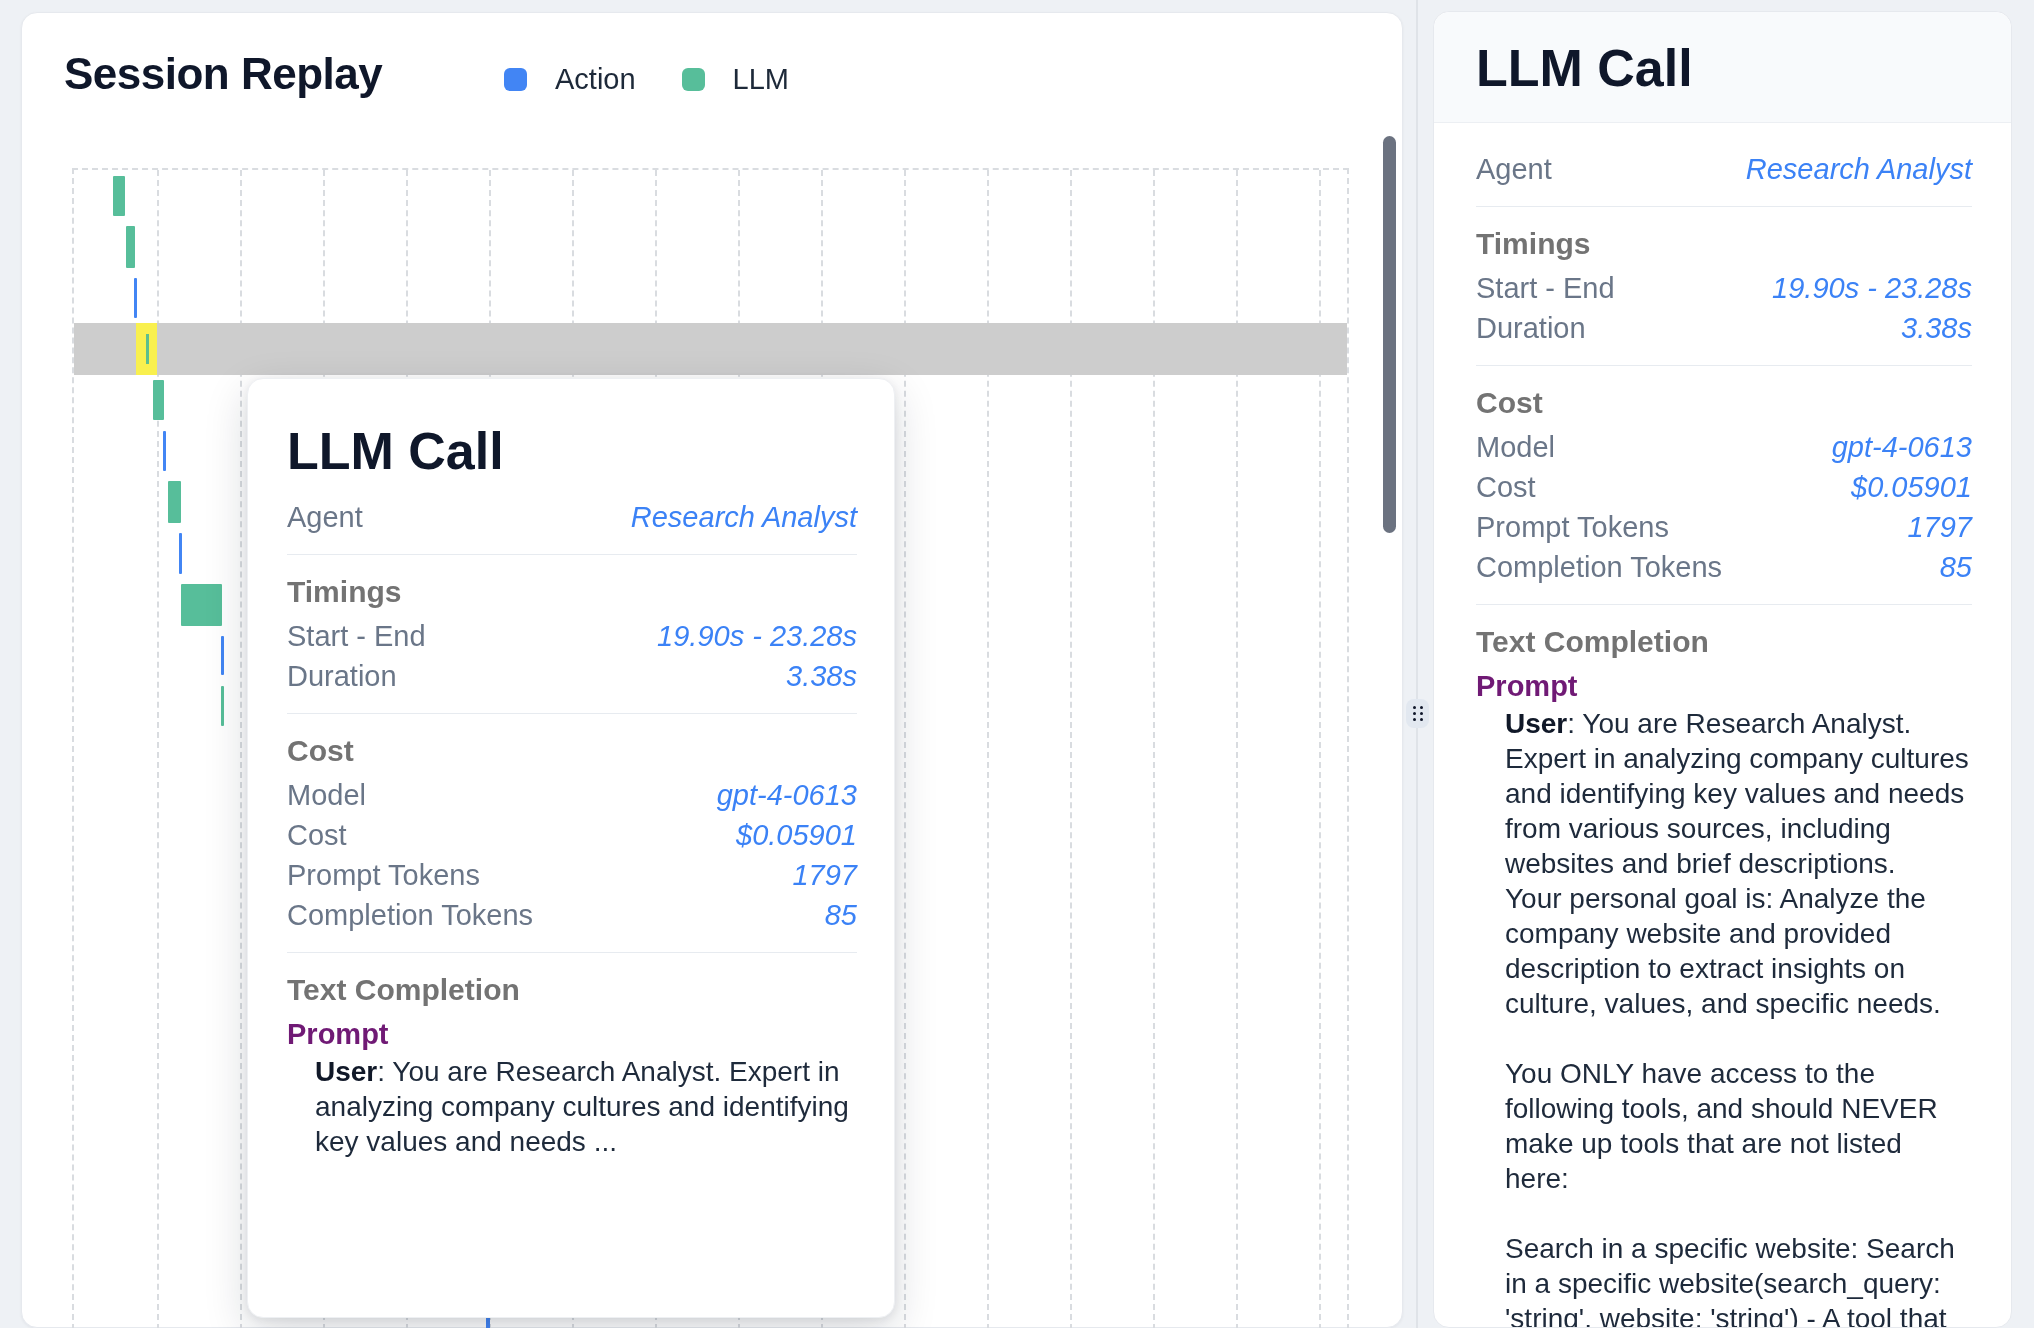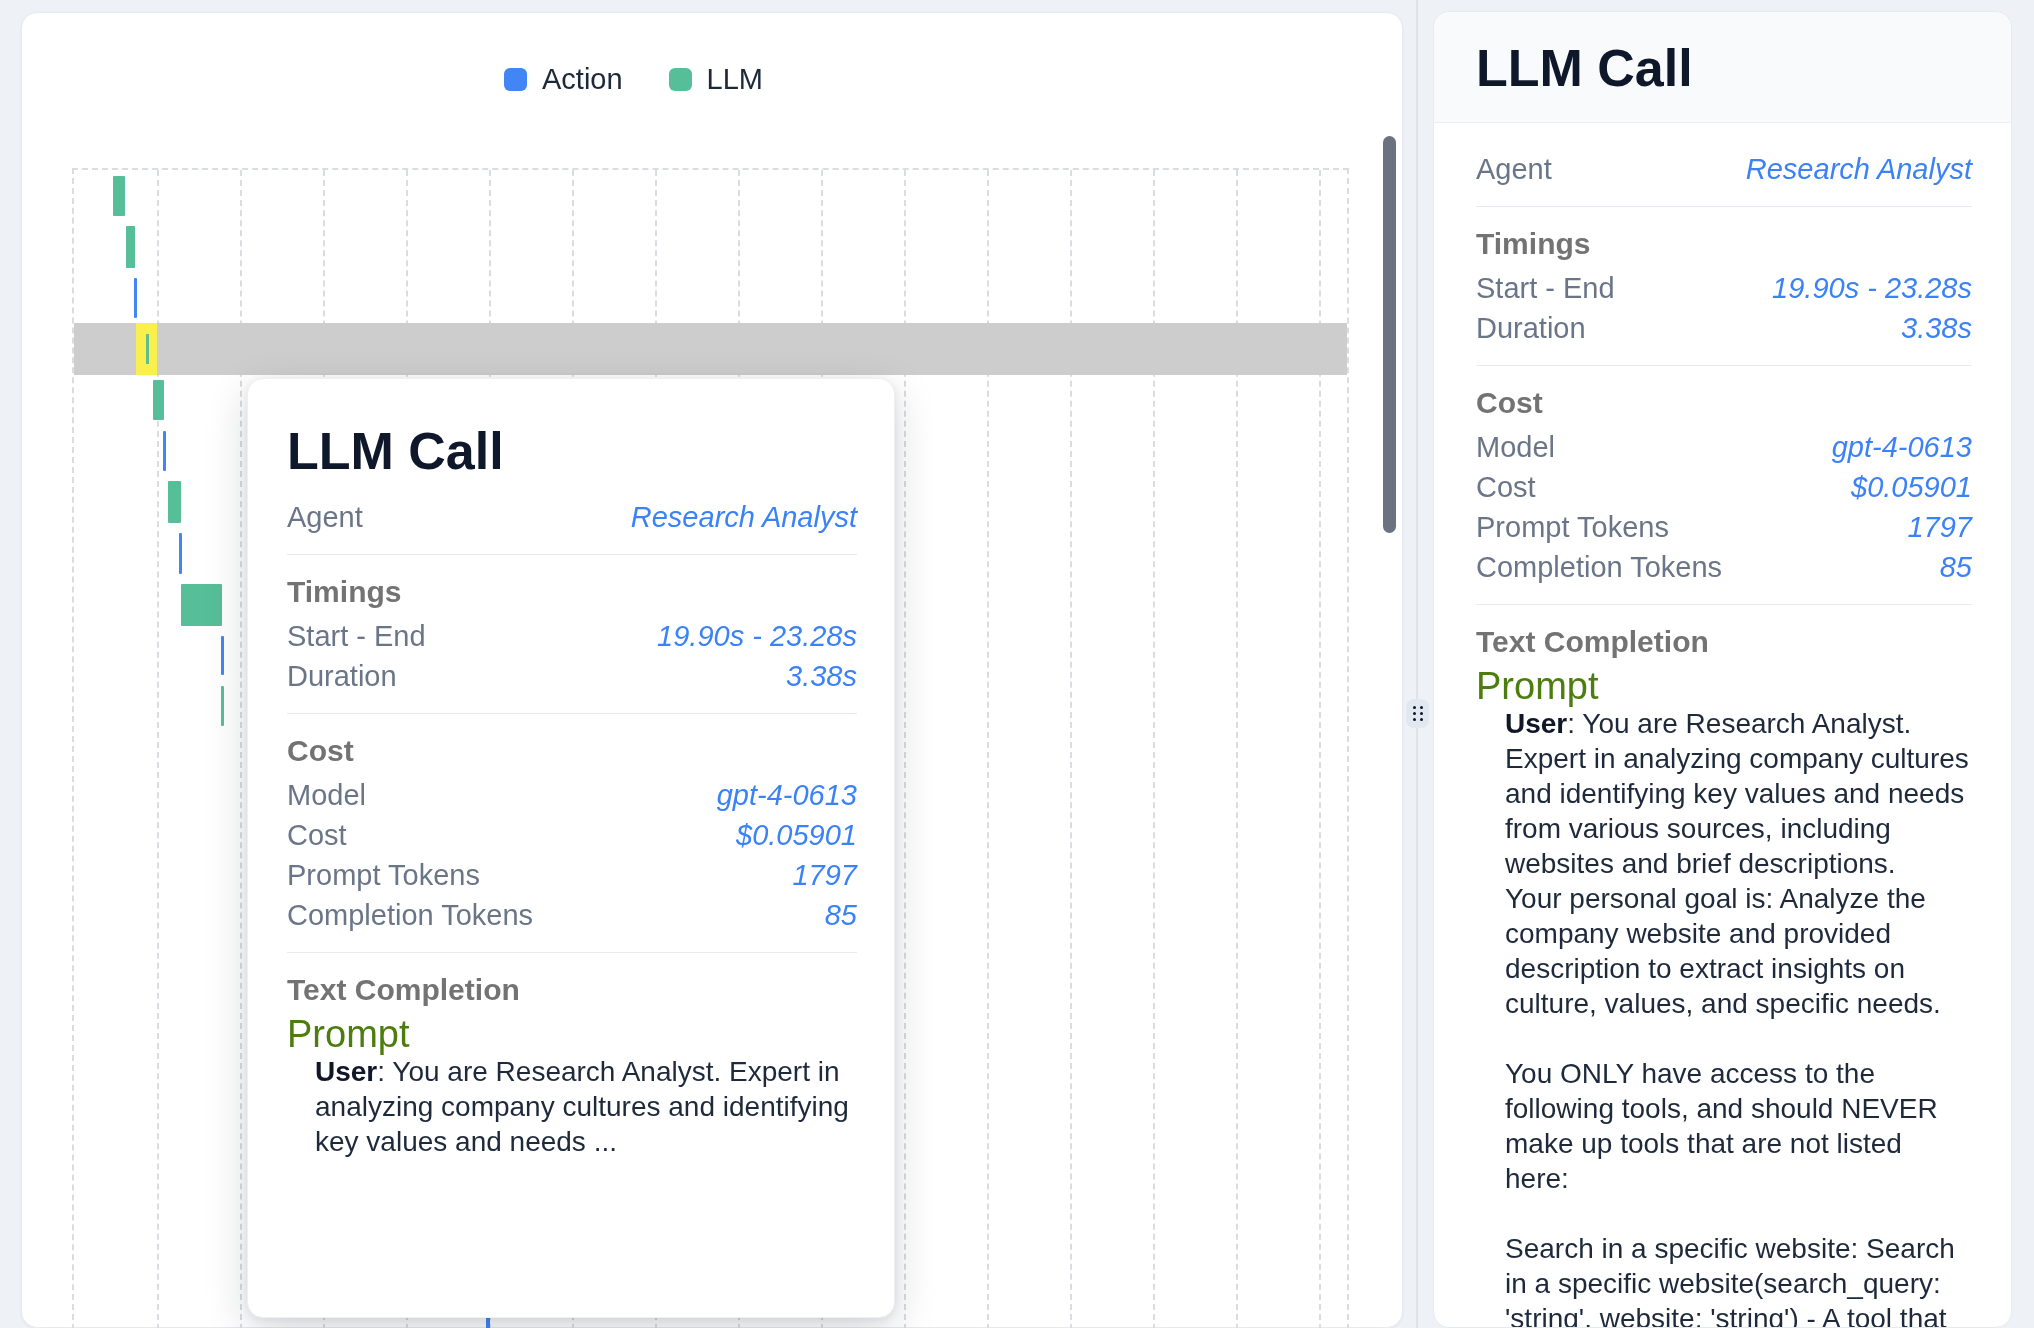--- a/index.html
+++ b/index.html
@@ -17,21 +17,21 @@
     background:#ffffff; border:1px solid #e6e9ee; border-radius:16px;
     box-shadow:0 1px 3px rgba(16,24,40,.05);
   }
   .sr-title {
     position:absolute; left:42px; top:36px;
     font-size:44px; font-weight:800; letter-spacing:-.5px; color:#0f172a;
   }
   .legend {
     position:absolute; left:482px; top:50px; display:flex; gap:46px; align-items:center;
   }
-  .legend-item { display:flex; align-items:center; gap:15px; cursor:pointer; }
+  .legend-item { display:flex; align-items:center; gap:28px; cursor:pointer; }
   .legend-swatch { width:23px; height:23px; border-radius:6px; }
   .legend-swatch.action { background:var(--c-action); }
   .legend-swatch.llm { background:var(--c-llm); }
   .legend-label { font-size:29px; color:#1d2939; }
 
   
   .chart {
     position:absolute; left:50px; top:155px; width:1277px; height:1162px;
     border-top:2px dashed var(--c-grid);
     border-left:2px dashed var(--c-grid);
@@ -62,21 +62,21 @@
   }
   .dots { display:grid; grid-template-columns:repeat(2,3px); grid-template-rows:repeat(3,3px); gap:3px 4px; }
   .dots i { width:3px; height:3px; border-radius:50%; background:#0f172a; display:block; }
 
   
   .kv-row { display:flex; justify-content:space-between; align-items:center; font-size:29px; line-height:40px; }
   .kv-label { color:#6a7688; }
   .kv-value { color:#3b82f6;font-style:italic; }
   .hr { border:none; border-top:1px solid #e7ebf0; margin:17px 0; }
   .section-heading { font-size:30px; font-weight:700; color:#737373; line-height:40px; margin-bottom:4px; }
-  .sub-label { font-size:38px; color:#4d7c0f; line-height:40px; }
+  .sub-label { font-size:29px; color:#701a75; line-height:40px;font-weight:bold; }
   .prompt-text { font-size:28px; line-height:35px; color:#1e2a3b; margin-left:29px; white-space:pre-wrap; }
   .prompt-text b, .preview b { font-weight:700; color:#101828; }
 
   
   .tooltip-card {
     position:absolute; left:225px; top:365px; width:648px; height:940px;
     background:#ffffff; border:1px solid #eef0f3; border-radius:16px;
     box-shadow:0 14px 44px rgba(15,23,42,.16), 0 2px 8px rgba(15,23,42,.08);
     padding:42px 37px 0 39px; overflow:hidden; z-index:10;
   }
@@ -93,20 +93,21 @@
     background:#f8fafc; border-bottom:1px solid #eceff3;
     padding:26px 42px 24px 42px; border-radius:16px 16px 0 0;
   }
   .detail-body { padding:26px 39px 0 42px; }
 </style>
 </head>
 <body>
 
 <section class="main-panel">
 
+  <h1 class="sr-title">Session Replay</h1>
 
   <div class="legend">
     <div class="legend-item">
       <span class="legend-swatch action"></span>
       <span class="legend-label">Action</span>
     </div>
     <div class="legend-item">
       <span class="legend-swatch llm"></span>
       <span class="legend-label">LLM</span>
     </div>

